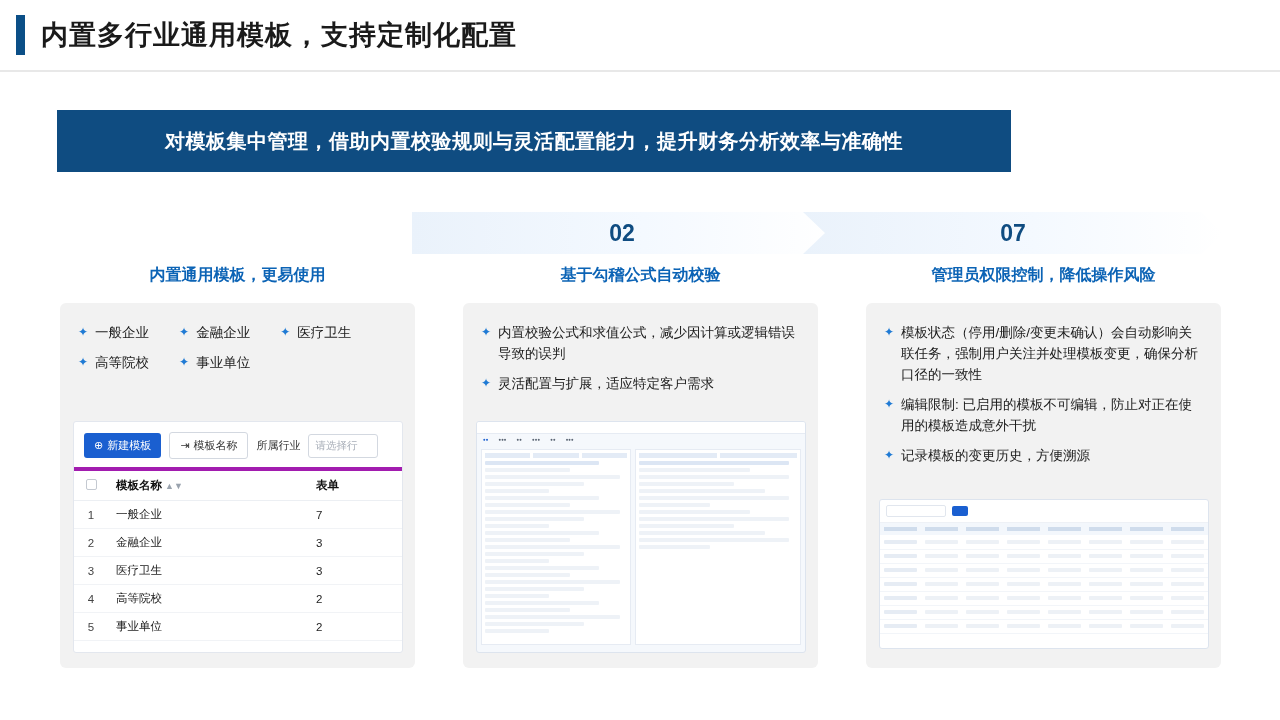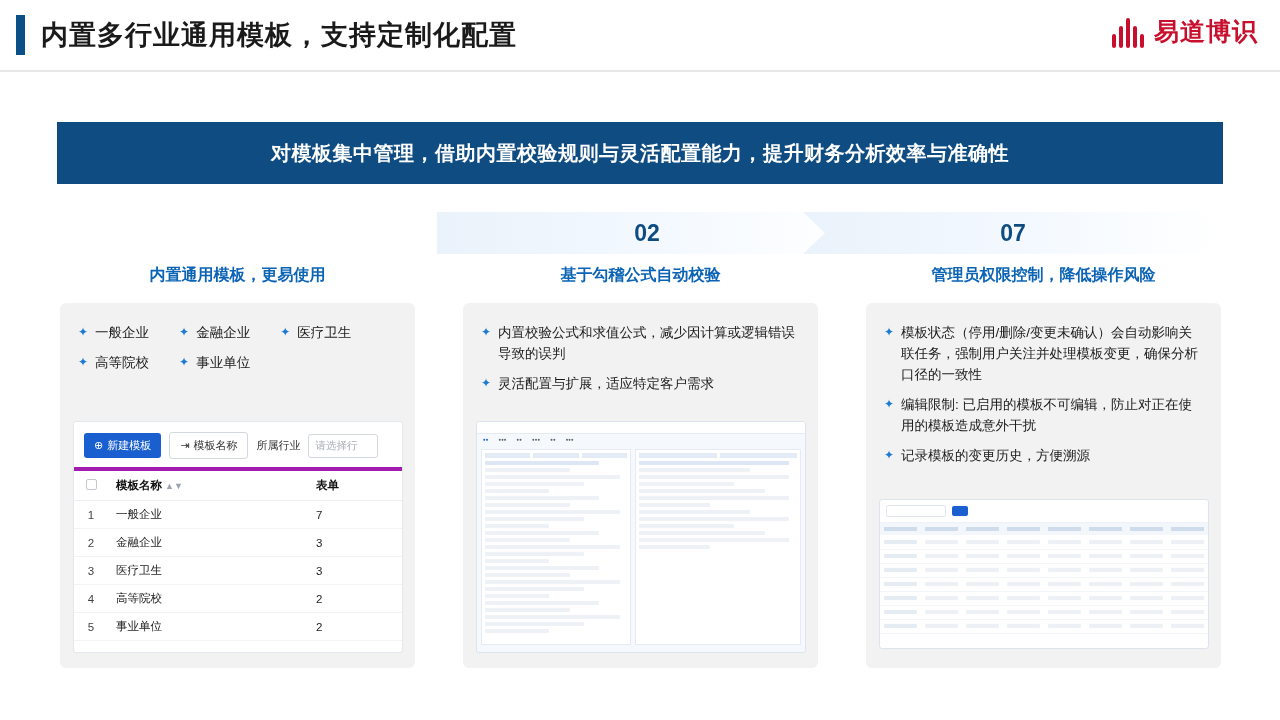--- a/index.html
+++ b/index.html
@@ -26,22 +26,22 @@
   .logo-wrap {
     position: absolute; right: 22px; top: 14px;
     display: flex; align-items: center; gap: 10px;
   }
   .logo-mark { display: flex; align-items: flex-end; gap: 3px; height: 34px; }
   .logo-mark span { display:block; width: 4px; background: #c8102e; border-radius: 2px; }
   .logo-text { font-size: 25px; font-weight: bold; color: #c8102e; letter-spacing: 1px; }
 
   
   .banner {
-    position: absolute; left: 57px; top: 110px; width: 1166px; height: 62px;
-    background: #0f4c81; display: flex; align-items: center; justify-content: center; margin-top: 12px;
+    position: absolute; left: 57px; top: 110px; width: 954px; height: 62px;
+    background: #0f4c81; display: flex; align-items: center; justify-content: center;
   }
   .banner-text { color: #fff; font-size: 20px; font-weight: bold; letter-spacing: .5px; }
 
   
   .chevrons {
     position: absolute; left: 57px; top: 212px; width: 1166px; height: 42px;
   }
   .chev {
     position: absolute; top: 0; height: 42px; width: 420px;
     background: linear-gradient(90deg, #eaf2fb 0%, #f4f9ff 55%, #ffffff 100%);
@@ -141,38 +141,28 @@
   .m3-tbl td.small div { background:#e6ecf4; }
 </style>
 </head>
 <body>
 
 <div class="slide">
 
   <div class="header">
     <div class="header-bar"></div>
     <div class="header-title">内置多行业通用模板，支持定制化配置</div>
-    <div class="logo-wrap">
-      <div class="logo-mark">
-        <span style="height:14px"></span>
-          <span style="height:22px"></span>
-          <span style="height:30px"></span>
-          <span style="height:22px"></span>
-          <span style="height:14px"></span>
-      </div>
-      <div class="logo-text">易道博识</div>
-    </div>
   </div>
 
   <div class="banner">
     <div class="banner-text">对模板集中管理，借助内置校验规则与灵活配置能力，提升财务分析效率与准确性</div>
   </div>
 
   <div class="chevrons">
-    <div class="chev" style="left:380px;">
+    <div class="chev" style="left:355px;">
       <span class="num">02</span>
     </div>
     <div class="chev" style="left:746px;">
       <span class="num">07</span>
     </div>
   </div>
 
   <div class="col-head" style="left:438px;">基于勾稽公式自动校验</div>
   <div class="col-head" style="left:35px;">内置通用模板，更易使用</div>
   <div class="col-head" style="left:841px;">管理员权限控制，降低操作风险</div>

